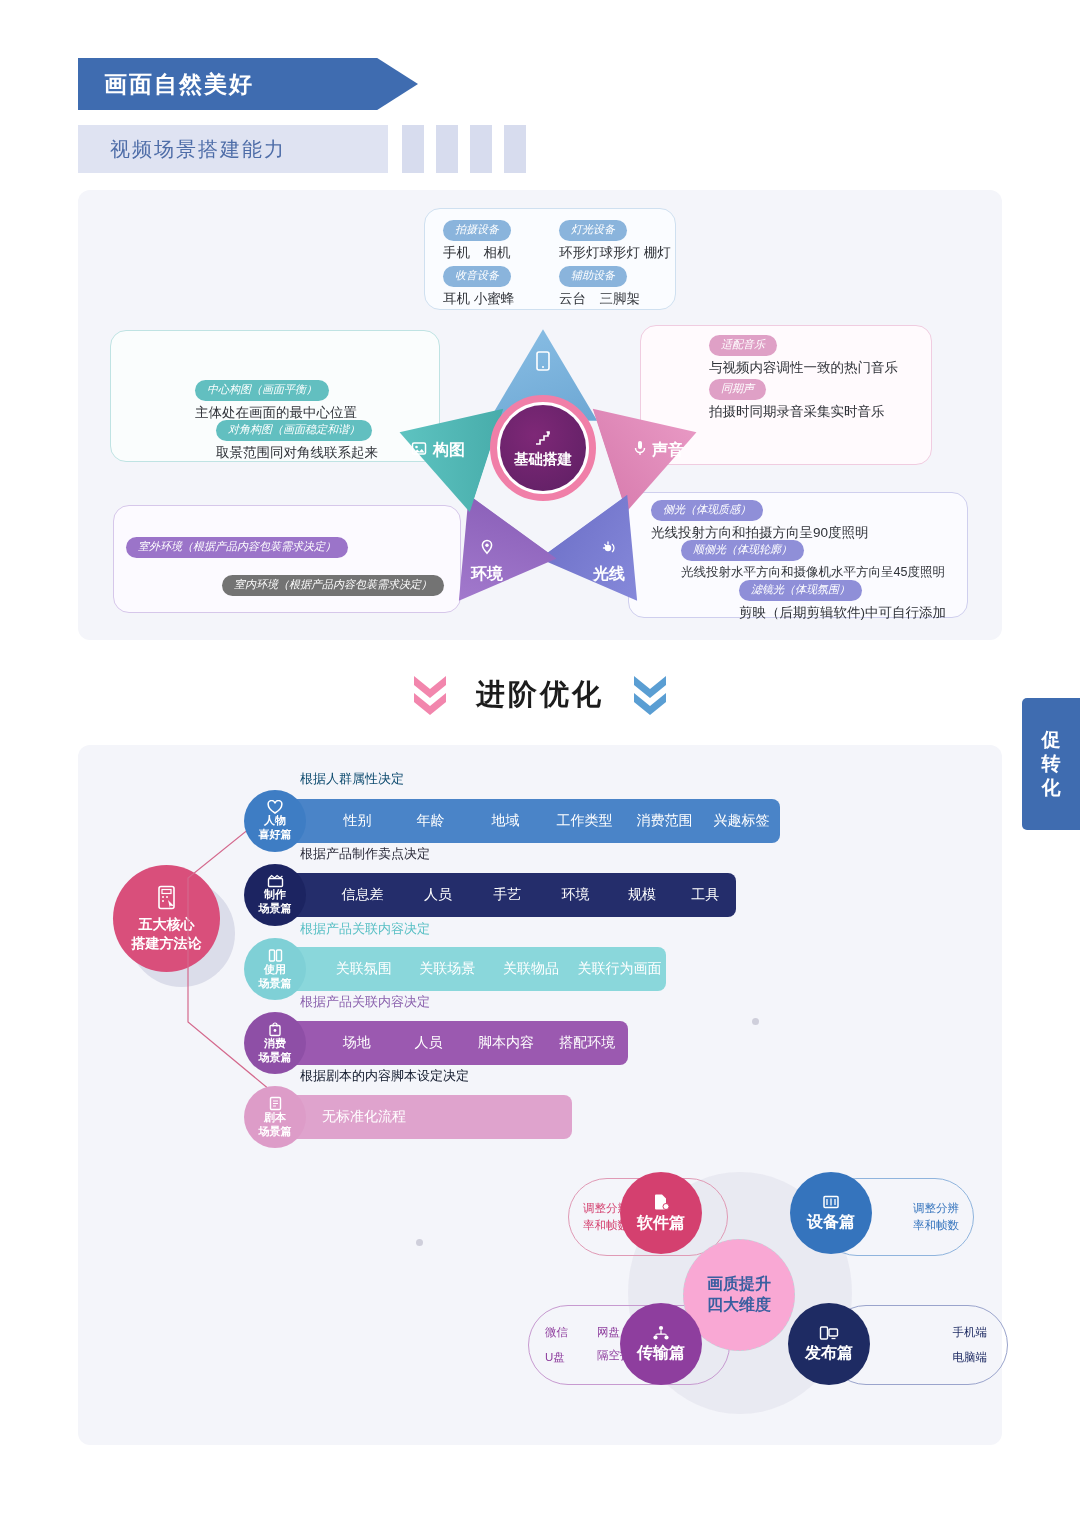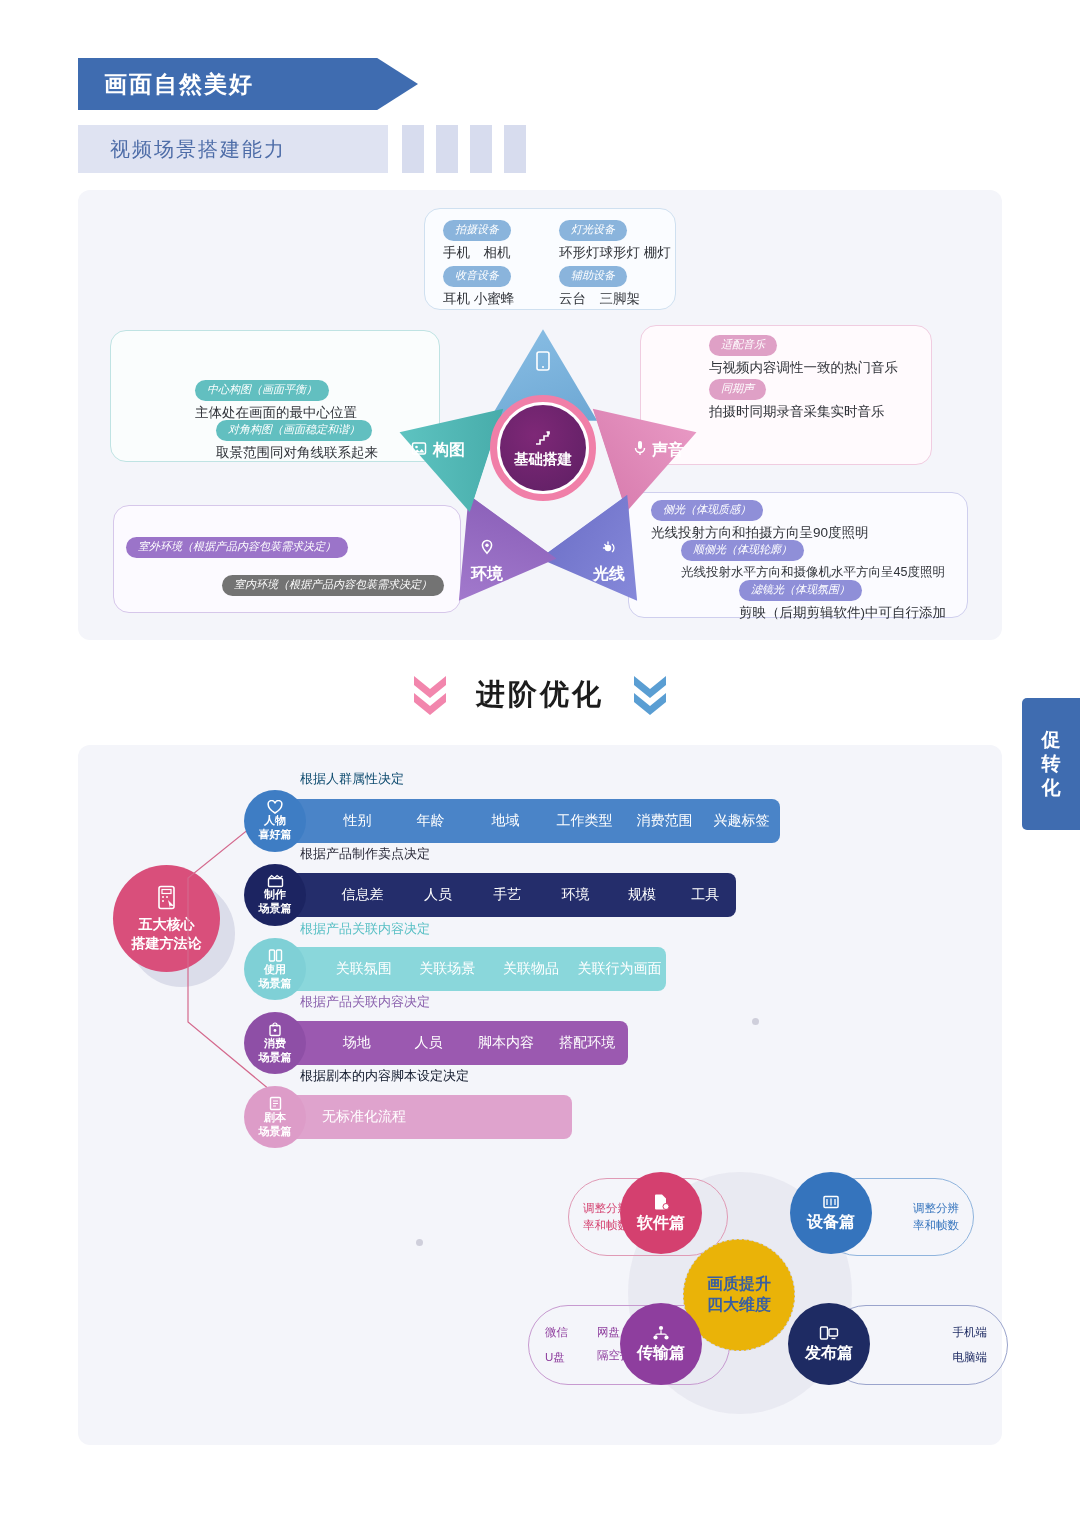--- a/index.html
+++ b/index.html
@@ -99,21 +99,21 @@
   .fd-circle{
     position:absolute; width:82px; height:82px; border-radius:50%;
     display:flex; flex-direction:column; align-items:center; justify-content:center;
     color:#fff; font-weight:bold; font-size:16px; z-index:5;
   }
   .fd-pod{ position:absolute; border-radius:40px; border:1.2px solid; z-index:2;
            display:flex; align-items:center; }
   .fd-pod .t{ font-size:11.5px; line-height:1.5; text-align:center;}
   .fd-center{
     position:absolute; left:683px; top:1239px; width:112px; height:112px; border-radius:50%;
-    background:#eab308; border:1.5px dashed #c9c9d6; z-index:4;
+    background:#f9a8d4; border:1.5px dashed #c9c9d6; z-index:4;
     display:flex; flex-direction:column; align-items:center; justify-content:center;
   }
   .fd-center span{ color:#3a5fa0; font-size:16px; font-weight:bold; line-height:1.3;}
   .fd-blob{ position:absolute; left:628px; top:1172px; width:224px; height:242px;
             border-radius:50%; background:#e6e6ef; opacity:.75; z-index:1;}
   .diag-dot{ position:absolute; width:7px; height:7px; border-radius:50%; background:#cfcfdb; z-index:1;}
 </style>
 </head>
 <body>
 

